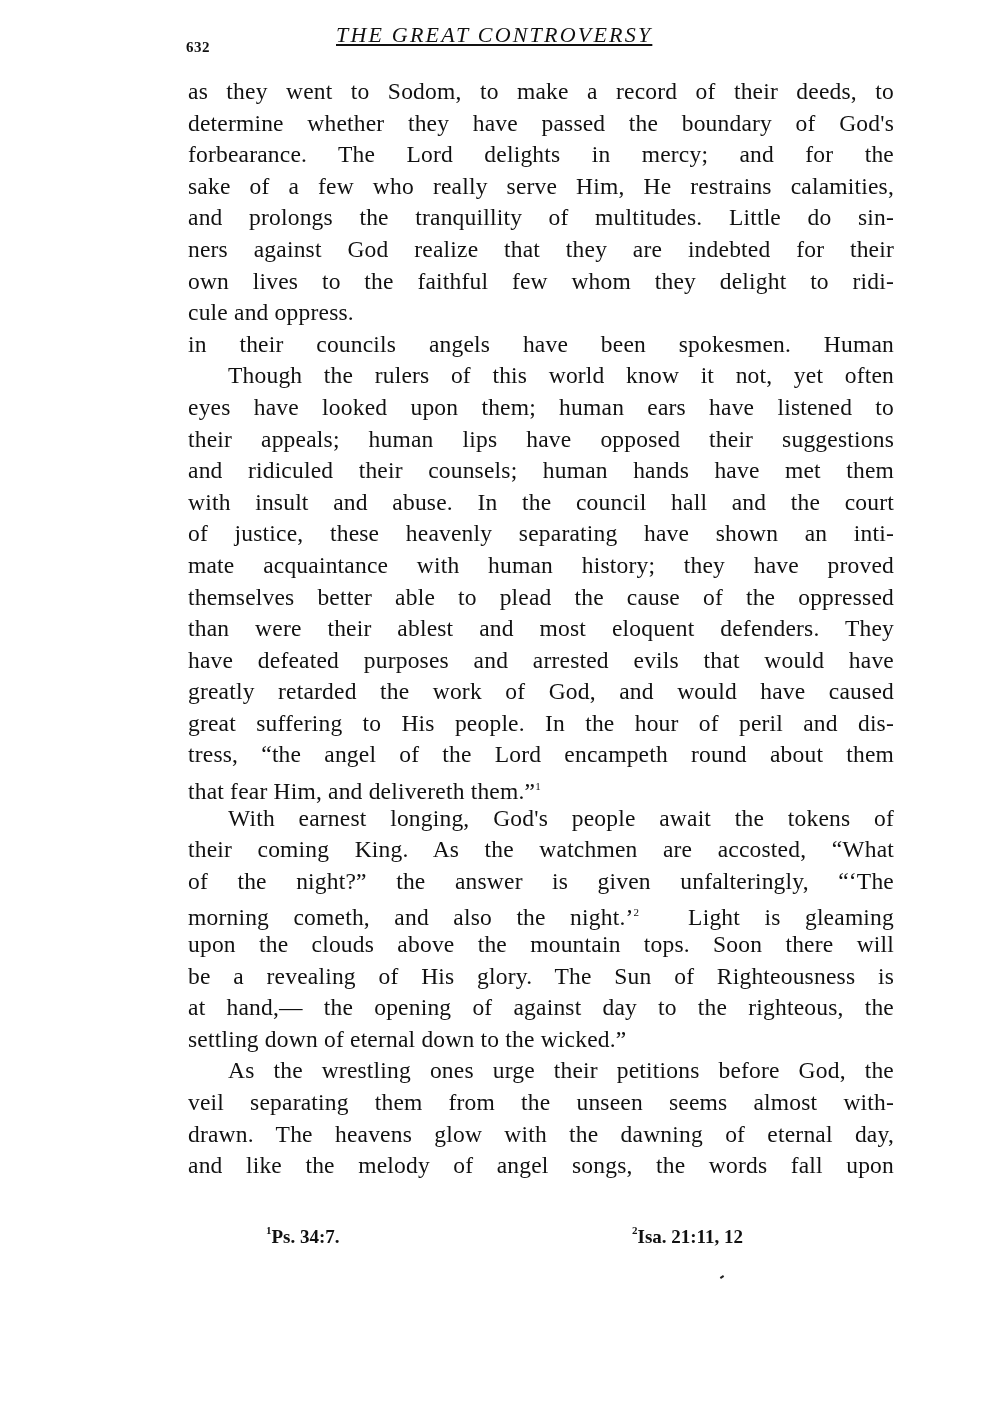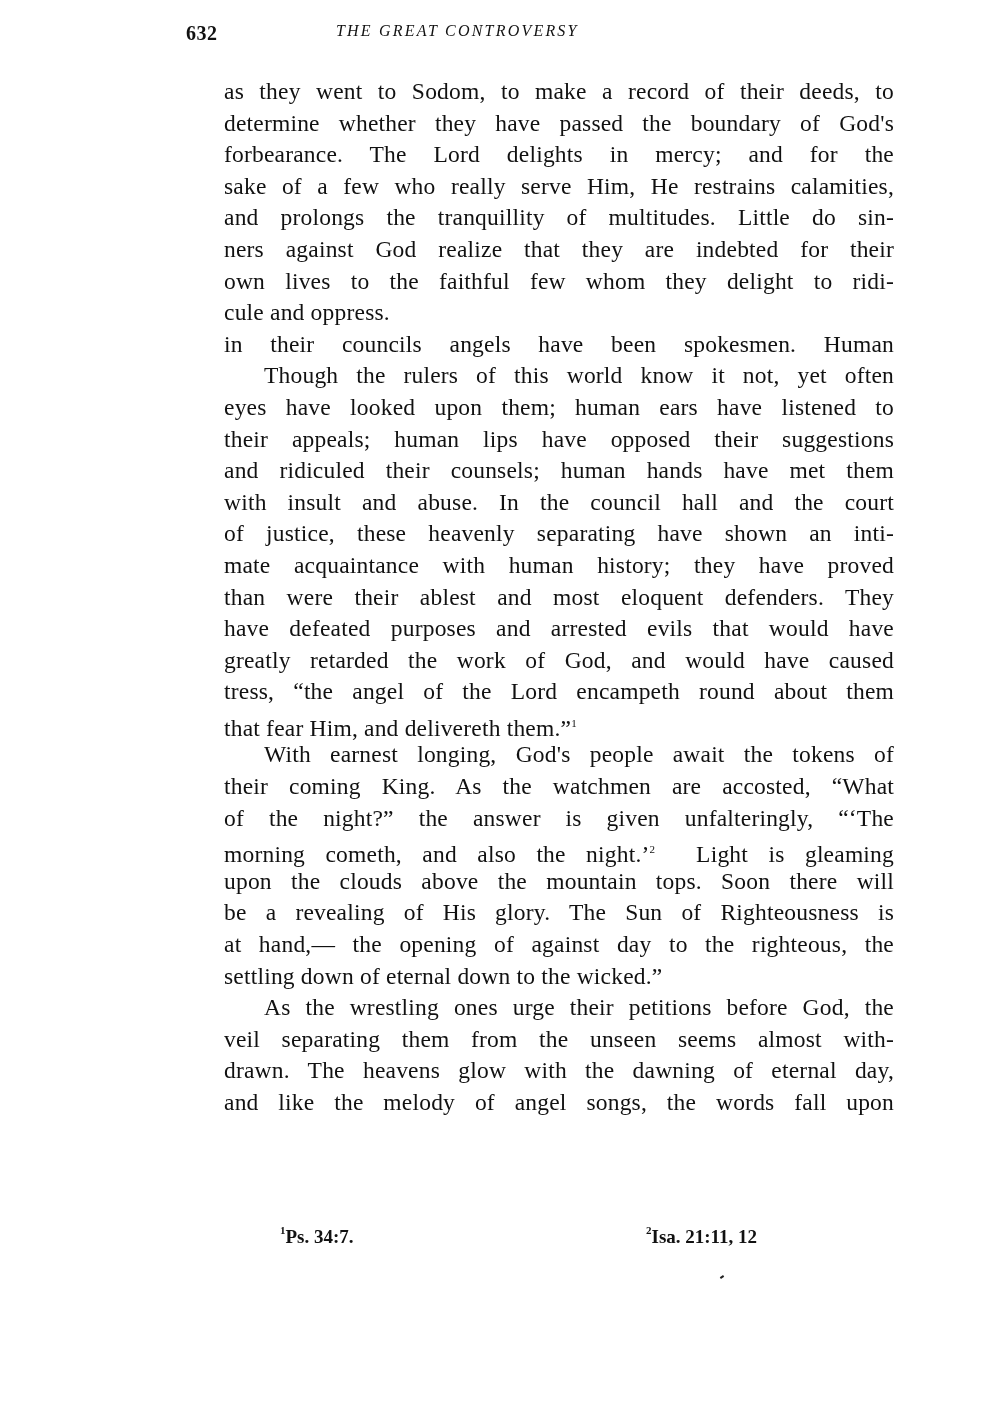--- a/index.html
+++ b/index.html
@@ -1,26 +1,26 @@
 <!DOCTYPE html>
 <html><head>
 <meta charset="utf-8">
 <style>
   html, body { margin: 0; padding: 0; background: #ffffff; }
   body { width: 1000px; height: 1411px; position: relative; overflow: hidden;
          font-family: "Liberation Serif", "DejaVu Serif", serif; color: #111; }
   .header { position: absolute; top: 22px; left: 186px; width: 710px; height: 34px; }
-  .page-number { position: absolute; left: 0; top: 0; font-size: 20px; font-weight: bold; letter-spacing: 0.5px; }
-  .running-title { position: absolute; left: 150px; top: 0; font-size: 16px; font-style: italic; letter-spacing: 2.2px; }
+  .page-number { position: absolute; left: 0; top: 17px; font-size: 15px; font-weight: bold; letter-spacing: 0.5px; }
+  .running-title { position: absolute; left: 150px; top: 0; font-size: 22px; font-style: italic; letter-spacing: 2.2px; text-decoration: underline; }
   .body-text { position: absolute; top: 76px; left: 188px; width: 706px; }
   .line { display: block; height: 31.6px; line-height: 31.6px; font-size: 23.5px; white-space: nowrap;
-          text-align: justify; text-align-last: justify; letter-spacing: 0.2px; margin-left: 36px; }
+          text-align: justify; text-align-last: justify; letter-spacing: 0.2px; }
   .line.last { text-align-last: left; }
   .line.indent { padding-left: 40px; }
-  .footnotes { position: absolute; top: 1224px; left: 196px; width: 706px; height: 30px; font-size: 19px; }
+  .footnotes { position: absolute; top: 1224px; left: 182px; width: 706px; height: 30px; font-size: 19px; }
   .fn1 { position: absolute; left: 84px; top: 0; font-weight: bold; }
   .fn2 { position: absolute; left: 450px; top: 0; font-weight: bold; }
   sup { font-size: 11px; vertical-align: 9px; }
   .mark { position: absolute; top: 1276px; left: 720px; width: 4px; height: 2px; background: #222; transform: rotate(-35deg); }
 </style>
 </head>
 <body>
 
 <div class="header">
   <span class="page-number">632</span>
@@ -38,23 +38,25 @@
   <span class="line last">cule and oppress.</span>
 
   <span class="line">in their councils angels have been spokesmen.  Human</span>
   <span class="line indent">Though the rulers of this world know it not, yet often</span>
   <span class="line">eyes have looked upon them; human ears have listened to</span>
   <span class="line">their appeals; human lips have opposed their suggestions</span>
   <span class="line">and ridiculed their counsels; human hands have met them</span>
   <span class="line">with insult and abuse.  In the council hall and the court</span>
   <span class="line">of justice, these heavenly separating have shown an inti-</span>
   <span class="line">mate acquaintance with human history; they have proved</span>
+  <span class="line">themselves better able to plead the cause of the oppressed</span>
   <span class="line">than were their ablest and most eloquent defenders.  They</span>
   <span class="line">have defeated purposes and arrested evils that would have</span>
   <span class="line">greatly retarded the work of God, and would have caused</span>
+  <span class="line">great suffering to His people.  In the hour of peril and dis-</span>
   <span class="line">tress, “the angel of the Lord encampeth round about them</span>
   <span class="line last"><span>that fear Him, and delivereth them.”</span><sup>1</sup></span>
 
   <span class="line indent">With earnest longing, God's people await the tokens of</span>
   <span class="line">their coming King.  As the watchmen are accosted, “What</span>
   <span class="line">of the night?” the answer is given unfalteringly, “‘The</span>
   <span class="line"><span>morning cometh, and also the night.’</span><sup>2</sup><span style="white-space:pre;">  Light is gleaming</span></span>
   <span class="line">upon the clouds above the mountain tops.  Soon there will</span>
   <span class="line">be a revealing of His glory.  The Sun of Righteousness is</span>
   <span class="line">at hand,— the opening of against day to the righteous, the</span>

